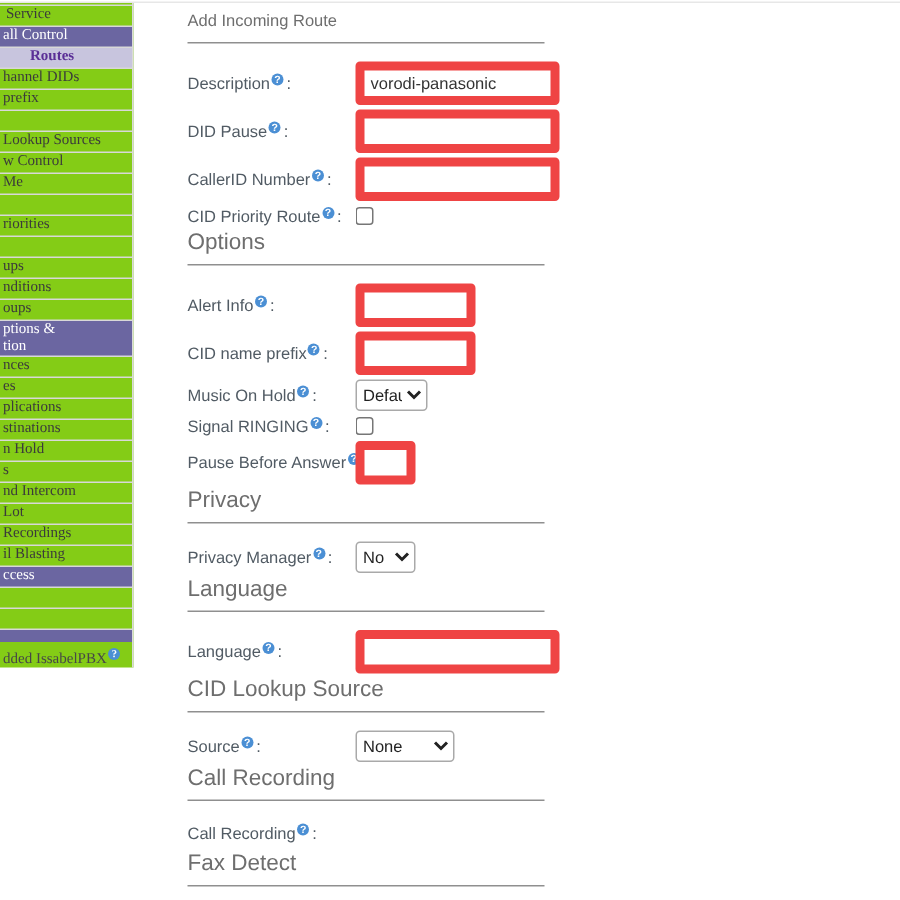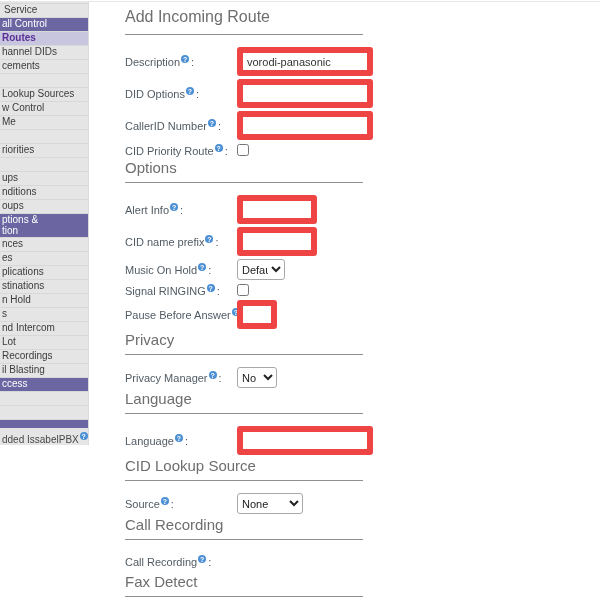--- a/index.html
+++ b/index.html
@@ -1,32 +1,32 @@
 <!DOCTYPE html>
 <html><head>
 <meta charset="utf-8">
 <style>
   html,body{margin:0;padding:0;width:600px;height:600px;background:#fff;overflow:hidden;
     font-family:"Liberation Sans", sans-serif;position:relative;}
   .top-line{position:absolute;top:1px;left:0;width:600px;height:1px;background:#e7e7e7;}
 
   
-  .sidebar{position:absolute;left:0;top:2px;width:88px;border-right:1px solid #dadada;background:#e5e5e5;}
+  .sidebar{position:absolute;left:0;top:2px;width:88px;border-right:1px solid #dadada;background:#84cc16;font-family:Liberation Serif, serif;}
   .srow{height:12px;line-height:12px;border-bottom:1px solid #d8d8d8;font-size:10px;color:#3b3b3b;
     padding:0 0 1px 2px;white-space:nowrap;overflow:hidden;cursor:pointer;}
   .srow.blank{cursor:default;}
   .srow.header{background:#6b66a1;color:#fff;}
   .srow.header2{height:22px;line-height:11px;background:#6b66a1;color:#fff;}
-  .srow.active{background:#c8c5de;color:#5a2f96;font-weight:bold;padding-left:2px;}
+  .srow.active{background:#c8c5de;color:#5a2f96;font-weight:bold;padding-left:20px;}
   .srow.bar{height:7px;background:#6b66a1;border-bottom:none;cursor:default;}
   .srow.footer{border-bottom:none;padding-top:4px;color:#474747;}
 
   
   .main{position:absolute;left:125px;top:0;width:238px;}
-  .title{margin-top:8px;font-size:16px;color:#6e6e6e;}
+  .title{margin-top:8px;font-size:11px;color:#6e6e6e;}
   hr.rule{border:none;border-top:1px solid #8f8f8f;margin:8px 0 12px 0;height:0;}
   .section-label{font-size:15px;color:#6e6e6e;margin:4px 0 0 0;line-height:13px;}
   .frow{display:flex;align-items:center;margin-bottom:3px;min-height:19px;}
   .flabel{width:112px;flex:none;font-size:11px;color:#515b64;white-space:nowrap;}
   .help{display:inline-block;width:8px;height:8px;border-radius:50%;background:#4b8fd4;color:#fff;
     font-size:7px;line-height:9px;text-align:center;vertical-align:4px;margin:0 2px 0 1px;font-weight:bold;cursor:pointer;}
   input[type=text]{border:6px solid #ef4444;border-radius:3px;font-size:11px;padding:1px 4px;height:15px;
     color:#333;font-family:"Liberation Sans",sans-serif;outline:none;}
   .w126{width:116px;} .w70{width:60px;} .w30{width:20px;}
   select{font-size:11px;height:21px;border:1px solid #a9a9a9;border-radius:3px;background:#fff;color:#222;
@@ -45,21 +45,21 @@
 <body>
 
 <div class="top-line"></div>
 
 <div class="sidebar">
   <div class="srow blank" style="height:0px"></div>
   <div class="srow" style="padding-left:4px"><span>Service</span></div>
   <div class="srow header"><span>all Control</span></div>
   <div class="srow active"><span>Routes</span></div>
   <div class="srow"><span>hannel DIDs</span></div>
-  <div class="srow"><span>cements</span></div>
+  <div class="srow"><span>prefix</span></div>
   <div class="srow blank"></div>
   <div class="srow"><span>Lookup Sources</span></div>
   <div class="srow"><span>w Control</span></div>
   <div class="srow"><span>Me</span></div>
   <div class="srow blank"></div>
   <div class="srow"><span>riorities</span></div>
   <div class="srow blank"></div>
   <div class="srow"><span>ups</span></div>
   <div class="srow"><span>nditions</span></div>
   <div class="srow"><span>oups</span></div>
@@ -83,21 +83,21 @@
 
 <div class="main">
   <div class="title">Add Incoming Route</div>
   <hr class="rule">
 
   <div class="frow">
     <div class="flabel"><span>Description</span><span class="help">?</span><span>:</span></div>
     <input type="text" class="w126" value="vorodi-panasonic" style="">
   </div>
   <div class="frow">
-    <div class="flabel"><span>DID Options</span><span class="help">?</span><span>:</span></div>
+    <div class="flabel"><span>DID Pause</span><span class="help">?</span><span>:</span></div>
     <input type="text" class="w126" value="" style="">
   </div>
   <div class="frow">
     <div class="flabel"><span>CallerID Number</span><span class="help">?</span><span>:</span></div>
     <input type="text" class="w126" value="" style="">
   </div>
   <div class="frow chkrow">
     <div class="flabel"><span>CID Priority Route</span><span class="help">?</span><span>:</span></div>
     <input type="checkbox" style="">
   </div>

